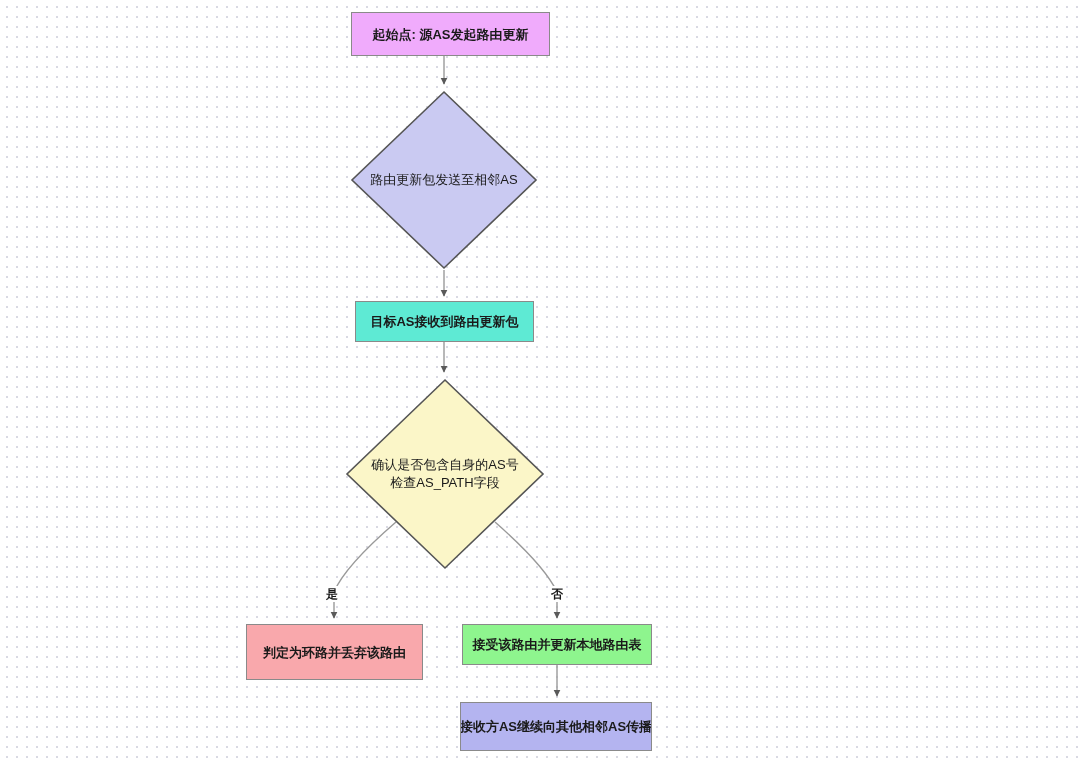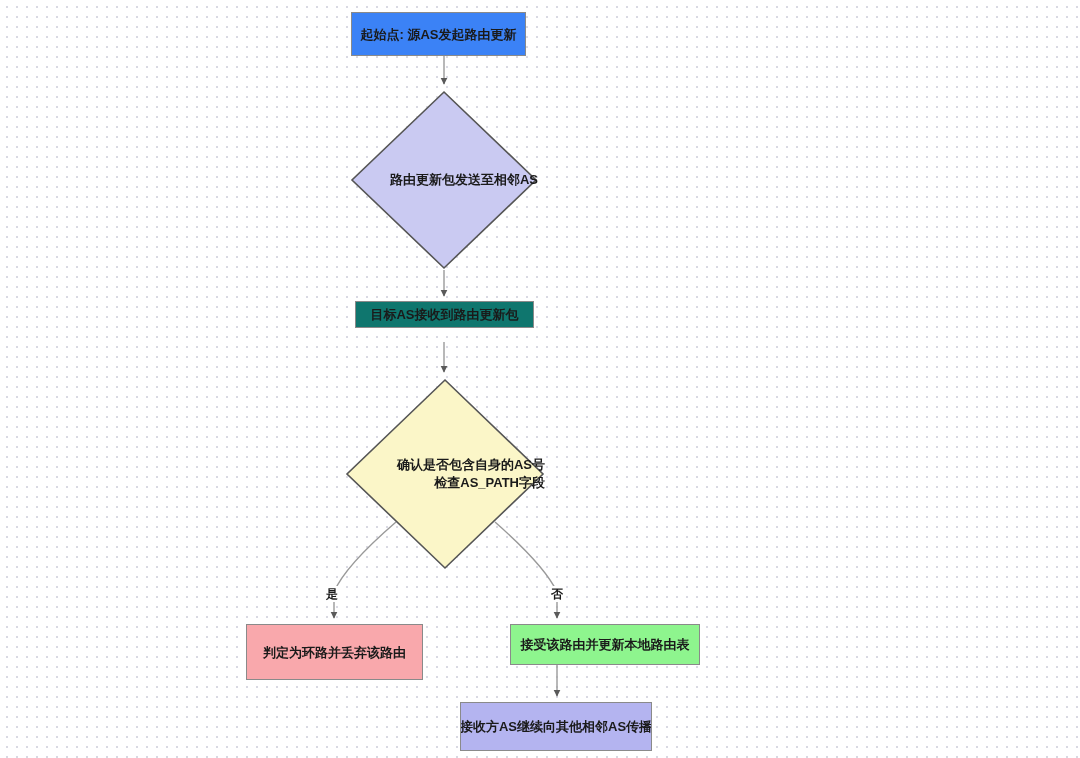--- a/index.html
+++ b/index.html
@@ -47,52 +47,51 @@
     overflow: hidden;
   }
 
   .node.rect {
     border: 1.4px solid #8a8a8a;
   }
 
   .node-start {
     left: 351px;
     top: 12px;
-    width: 175px;
+    width: 199px;
     height: 44px;
-    background: #3b82f6;
+    background: #f0abfc;
     border-color: #8a5a8a;
   }
 
   .node-received {
     left: 355px;
     top: 301px;
     width: 179px;
-    height: 27px;
-    background: #0f766e;
+    height: 41px;
+    background: #5eead4;
     border-color: #6f9a6f;
   }
 
   .node-loop {
     left: 246px;
     top: 624px;
     width: 177px;
     height: 56px;
     background: #f9a8ac;
     border-color: #a37078;
   }
 
   .node-accept {
     left: 462px;
     top: 624px;
     width: 190px;
     height: 41px;
     background: #8ef58e;
     border-color: #5f9c5f;
-    margin-left: 48px;
   }
 
   .node-propagate {
     left: 460px;
     top: 702px;
     width: 192px;
     height: 49px;
     background: #b4b4f0;
     border-color: #7676b0;
   }
@@ -105,24 +104,24 @@
     position: absolute;
     inset: 0;
   }
 
   .diamond-label {
     position: absolute;
     left: 0;
     right: 0;
     top: 50%;
     transform: translateY(-50%);
-    text-align: right;
+    text-align: center;
     font-size: 13px;
     line-height: 18px;
-    font-weight: 700;
+    font-weight: 400;
     color: #1a1a1a;
     white-space: nowrap;
   }
 
   .diamond-send {
     left: 350px;
     top: 90px;
     width: 188px;
     height: 180px;
   }

